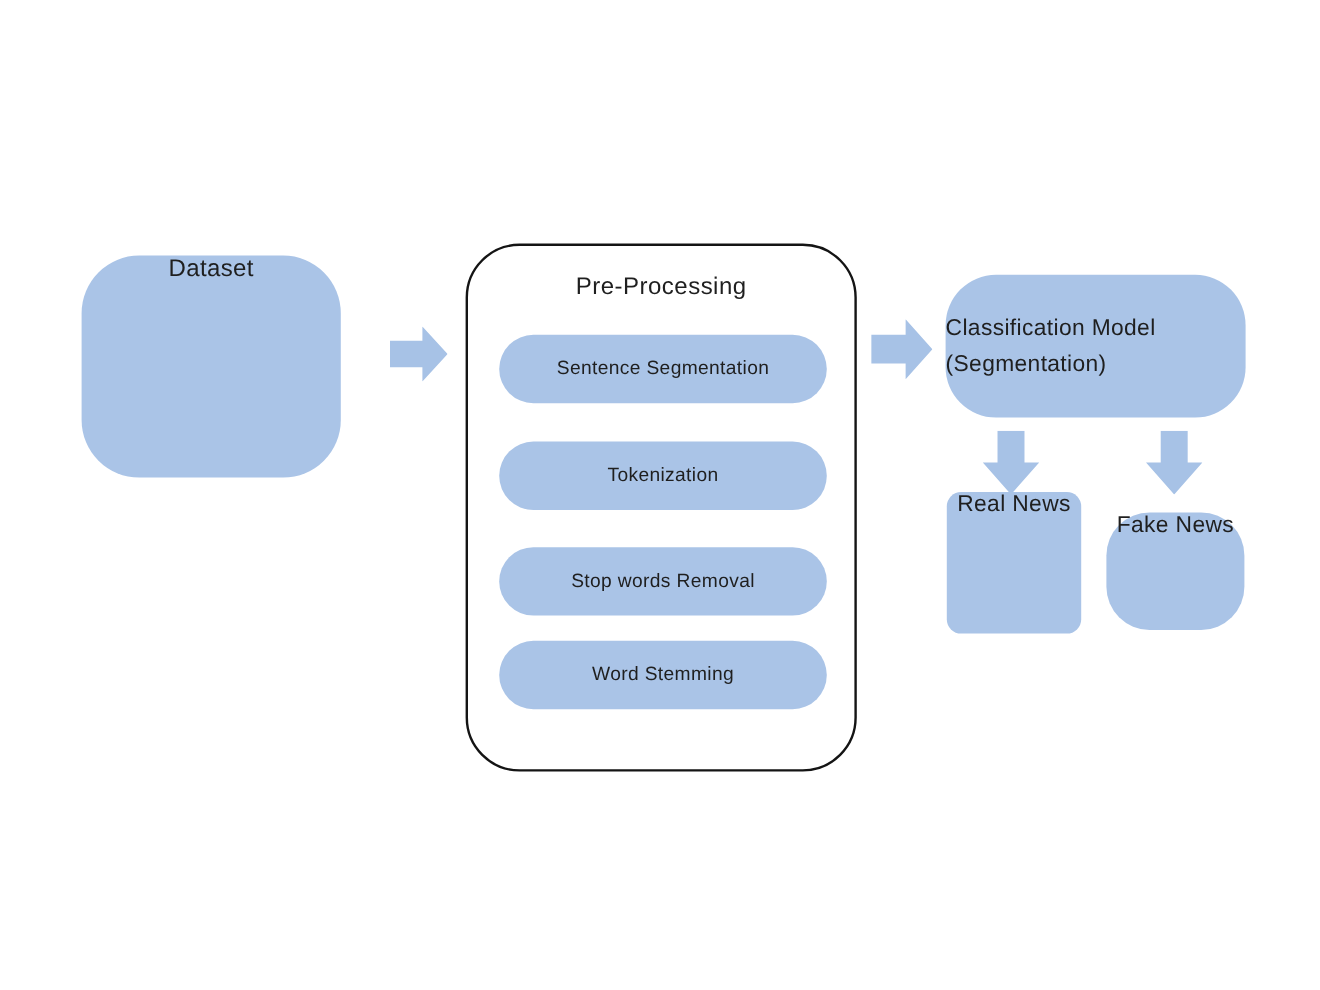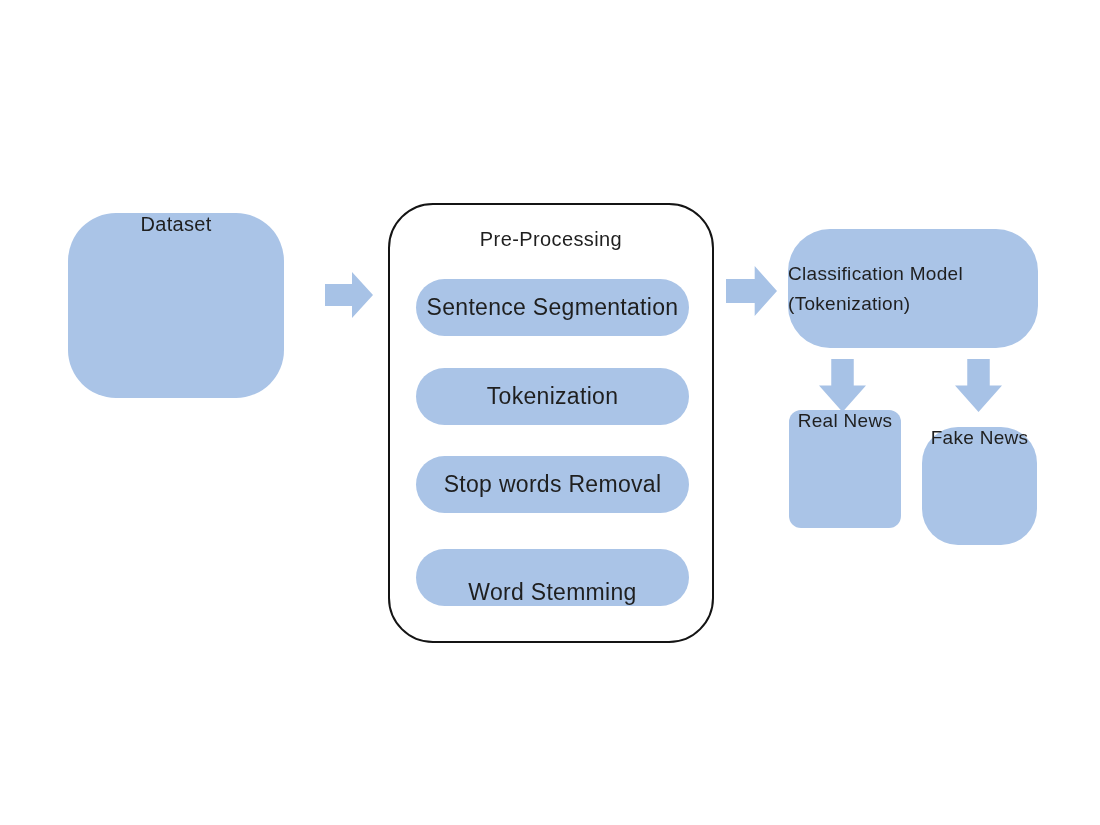--- a/index.html
+++ b/index.html
@@ -58,44 +58,44 @@
   }
   .step-pill {
     position: absolute;
     left: 26px;
     width: 273px; height: 57px;
     border-radius: 28.5px;
     background: var(--node_fill);
     display: flex;
     align-items: center;
     justify-content: center;
-    font-size: 23px;
+    font-size: 16px;
     letter-spacing: 0.3px;
   }
   .step-0 { top: 74px; }
   .step-1 { top: 163px; text-align: center; }
   .step-2 { top: 251px; align-items: center; }
-  .step-3 { top: 344px; align-items: flex-end; }
+  .step-3 { top: 329px; }
   .classification-node {
     left: 788px; top: 229px;
     width: 250px; height: 119px;
     border-radius: 42px;
     font-size: 19px;
     line-height: 1.55;
     flex-direction: column;
   }
   .real-news-node {
     left: 789px; top: 410px;
     width: 112px; height: 118px;
     border-radius: 12px;
     font-size: 19px;
   }
   .fake-news-node {
     left: 922px; top: 427px;
-    width: 115px; height: 118px;
+    width: 115px; height: 98px;
     border-radius: 36px;
     font-size: 19px;
   }
   .arrow {
     position: absolute;
     color: var(--arrow_fill);
   }
   .arrow svg { display: block; width: 100%; height: 100%; }
   .arrow-right-1 { left: 325px; top: 272px; width: 48px; height: 46px; }
   .arrow-right-2 { left: 726px; top: 266px; width: 51px; height: 50px; }
@@ -135,21 +135,21 @@
   </div>
 
   <div class="arrow arrow-right-2">
     <svg viewBox="0 0 48 46" preserveAspectRatio="none" aria-hidden="true">
       <polygon points="0,12 27,12 27,0 48,23 27,46 27,34 0,34" fill="currentColor"></polygon>
     </svg>
   </div>
 
   <div class="node classification-node">
     <span>Classification Model</span>
-    <span>(Tokenization)</span>
+    <span>(Segmentation)</span>
   </div>
 
   <div class="arrow arrow-down-1">
     <svg viewBox="0 0 46 52" preserveAspectRatio="none" aria-hidden="true">
       <polygon points="12,0 34,0 34,26 46,26 23,52 0,26 12,26" fill="currentColor"></polygon>
     </svg>
   </div>
 
   <div class="arrow arrow-down-2">
     <svg viewBox="0 0 46 52" preserveAspectRatio="none" aria-hidden="true">

